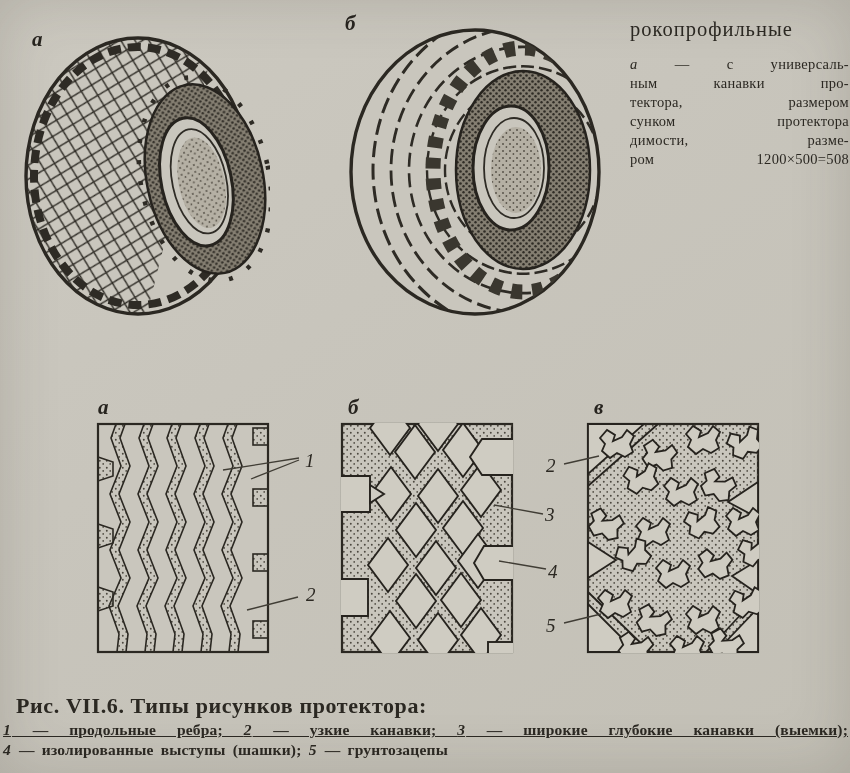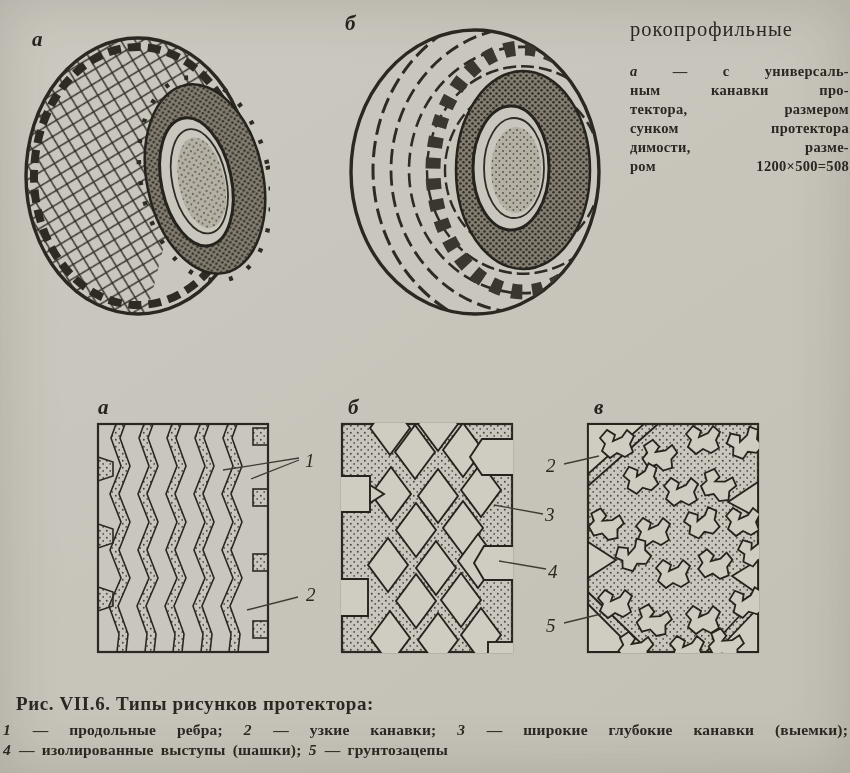--- a/index.html
+++ b/index.html
@@ -10,27 +10,27 @@
     background-image:linear-gradient(145deg,#ccc9c0 0%,#c8c5bc 40%,#c3c0b6 100%);
     box-shadow:inset 0 0 60px rgba(60,55,45,.18);
     font-family:"Liberation Serif","DejaVu Serif",serif;
     color:#2b2822;
   }
   .abs{position:absolute;}
   
   .fig5cap{left:630px;top:16px;width:219px;}
   .fig5cap .t{font-size:20.5px;line-height:26px;letter-spacing:1px;white-space:nowrap;}
   .fig5cap .t.just, .just{text-align:justify;text-align-last:justify;white-space:normal;}
-  .fig5cap .desc{margin-top:20px;font-weight:bold;}
+  .fig5cap .desc{margin-top:13px;}
   .fig5cap .d{font-size:14.5px;line-height:19px;letter-spacing:.3px;}
   .fig5cap i, .legend i{font-style:italic;}
   
-  .fig6title{left:16px;top:693px;font-size:19px;font-weight:700;letter-spacing:.6px;white-space:nowrap;}
+  .fig6title{left:16px;top:693px;font-size:22px;font-weight:700;letter-spacing:.6px;white-space:nowrap;}
   .legend{font-size:15.5px;font-weight:700;letter-spacing:.2px;line-height:20px;}
-  .legend.l1{left:3px;top:720px;width:845px;}
+  .legend.l1{left:3px;top:720px;width:845px;text-decoration:underline;}
   .legend.l2{left:3px;top:740px;width:845px;text-align:center;text-align-last:left;word-spacing:3px;}
   .legend i{font-weight:700;padding-right:1px;}
   svg text{font-family:"Liberation Serif","DejaVu Serif",serif;}
   .lbl{font-style:italic;font-weight:700;font-size:21px;fill:#26231e;}
   .co{font-style:italic;font-size:19px;fill:#2b2822;}
 </style>
 </head>
 <body>
 
 <div class="page">

